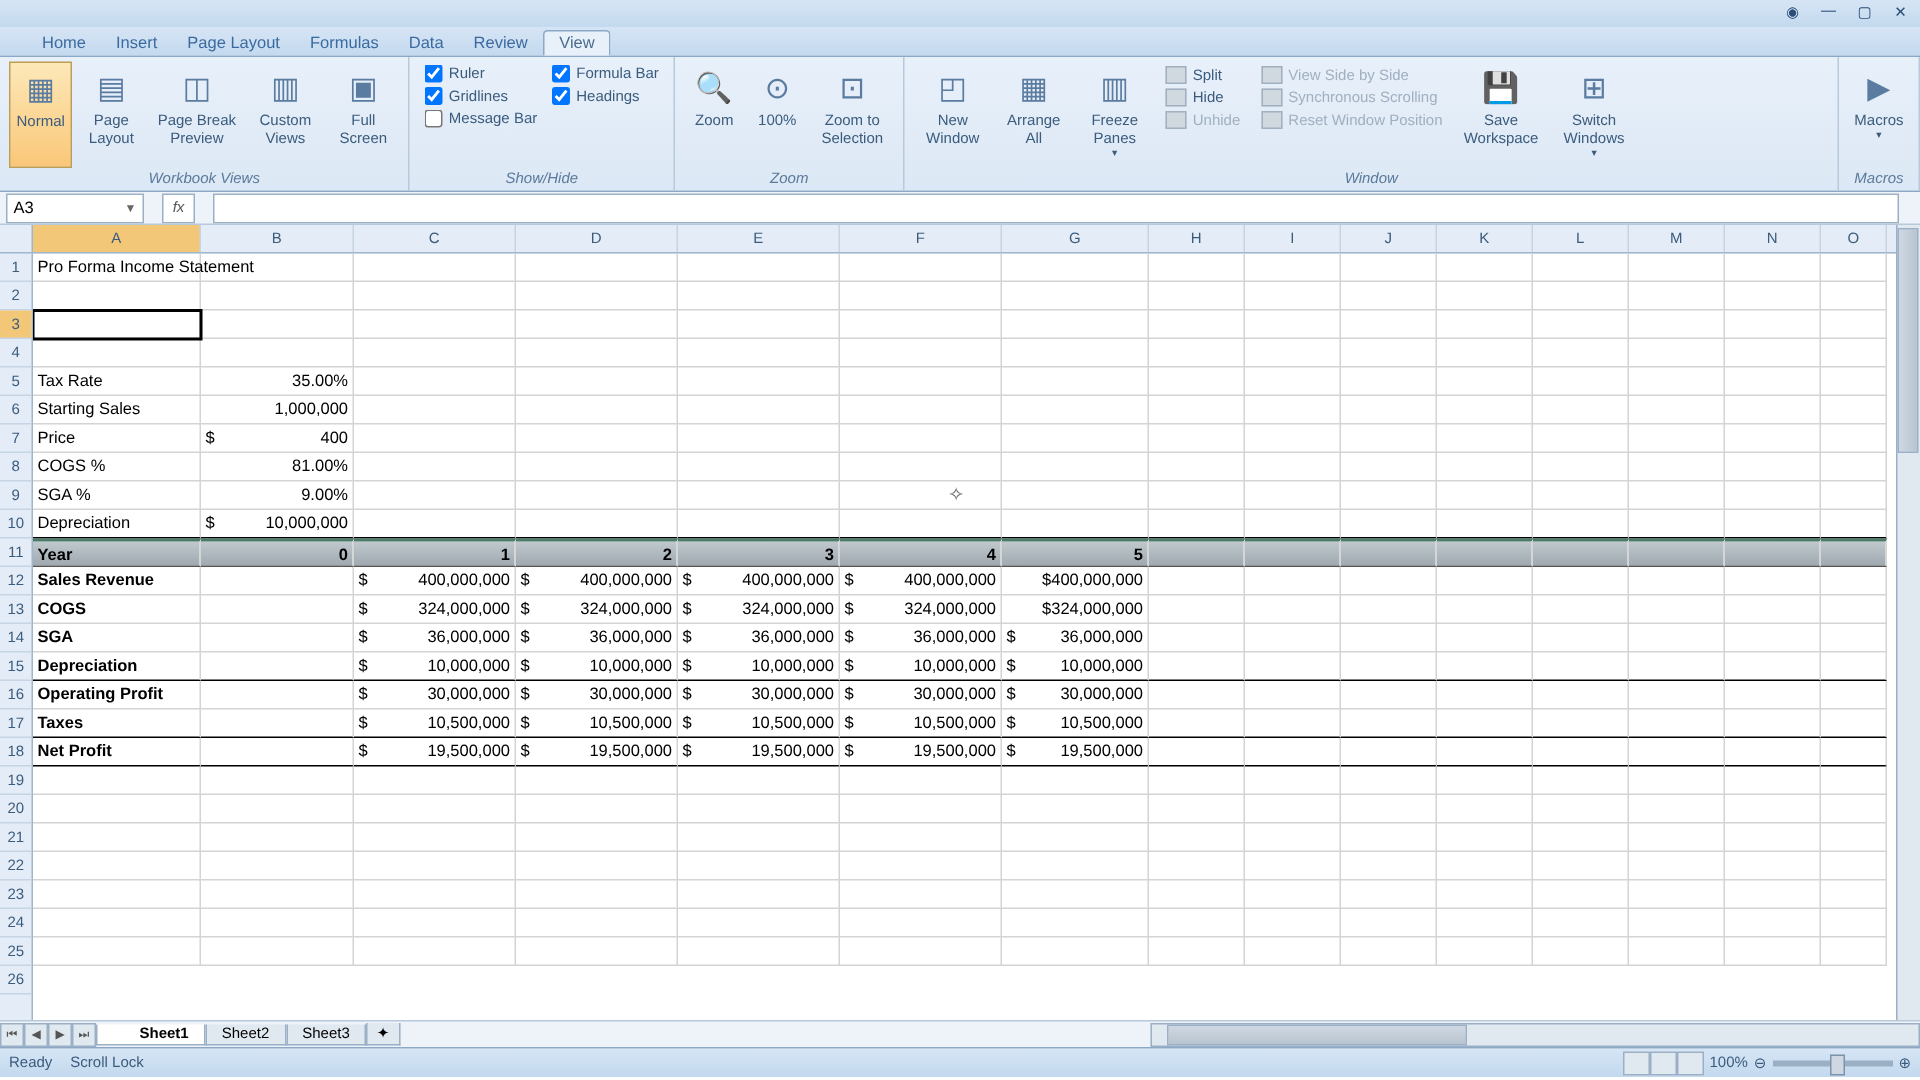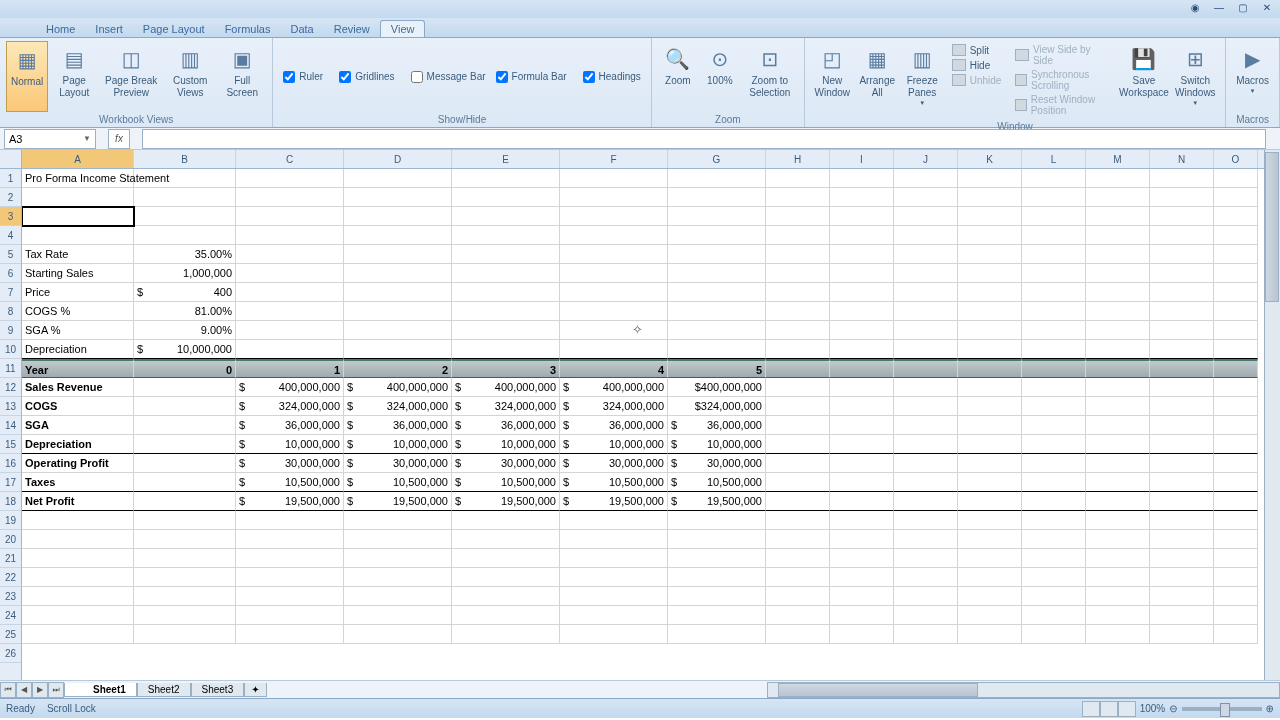--- a/index.html
+++ b/index.html
@@ -3,33 +3,33 @@
 <meta charset="utf-8">
 <style>
 * { box-sizing: border-box; margin: 0; padding: 0; font-family: "Segoe UI", Tahoma, sans-serif; }
 body { background: #fff; width: 1280px; height: 720px; overflow: hidden; position: relative; }
 
 
 .title-bar { height: 18px; background: linear-gradient(#d6e5f5, #c3d9ee); display: flex; justify-content: flex-end; align-items: center; padding-right: 4px; gap: 6px; }
 .title-bar .win-btn { width: 18px; height: 14px; font-size: 10px; color: #2a4d78; cursor: pointer; text-align: center; }
 
 
-.tabs { height: 20px; background: linear-gradient(#d6e5f5, #c3d9ee); display: flex; align-items: flex-end; padding-left: 36px; border-bottom: 1px solid #8ba8c6; }
+.tabs { height: 20px; background: linear-gradient(#d6e5f5, #c3d9ee); display: flex; align-items: flex-end; padding-left: 18px; border-bottom: 1px solid #8ba8c6; }
 .tab { padding: 2px 10px; font-size: 11px; color: #3b6aa0; cursor: pointer; }
 .tab.active { background: #e8f0fa; border: 1px solid #8ba8c6; border-bottom: none; border-radius: 3px 3px 0 0; color: #4a6c8f; }
 
 
 .ribbon { height: 90px; background: linear-gradient(#e8f0fa, #dce8f5); border-bottom: 1px solid #8ba8c6; display: flex; }
 .ribbon-group { border-right: 1px solid #b8c9db; padding: 3px 6px 2px 6px; display: flex; flex-direction: column; justify-content: space-between; }
-.ribbon-group-label { font-size: 10px; color: #5b7a9b; text-align: center; padding-top: 2px; }
+.ribbon-group-label { font-size: 10px; color: #5b7a9b; text-align: center; padding-top: 2px; font-style: italic; }
 .ribbon-items { display: flex; gap: 2px; flex: 1; }
 .big-btn { display: flex; flex-direction: column; align-items: center; justify-content: flex-start; padding: 2px 4px; font-size: 10px; color: #3b5c7d; cursor: pointer; text-align: center; line-height: 1.2; min-width: 40px; }
 .big-btn.active { background: linear-gradient(#fde8b8, #fac778); border: 1px solid #c19d4f; }
 .big-btn .icon { width: 32px; height: 32px; display: flex; align-items: center; justify-content: center; font-size: 20px; color: #5a7ca0; }
-.check-list { display: flex; flex-direction: row; gap: 16px; padding: 2px 4px; }
+.check-list { display: flex; flex-direction: column; gap: 3px; padding: 2px 4px; }
 .check-item { display: flex; align-items: center; gap: 4px; font-size: 10px; color: #3b5c7d; }
 .check-item input { width: 12px; height: 12px; }
 .small-btn-list { display: flex; flex-direction: column; gap: 1px; padding: 2px 4px; }
 .small-btn { display: flex; align-items: center; gap: 4px; font-size: 10px; color: #3b5c7d; cursor: pointer; padding: 1px 2px; }
 .small-btn.disabled { color: #a0b0c0; }
 .small-btn .micon { width: 14px; height: 12px; display: inline-block; background: #d0d8e0; border: 1px solid #a0b0c0; }
 
 
 .formula-row { height: 22px; border-bottom: 1px solid #b8c9db; display: flex; align-items: center; background: #eef3f9; gap: 10px; }
 .name-box { width: 92px; height: 20px; border: 1px solid #9bb0c5; background: #fff; margin-left: 4px; font-size: 11px; padding: 2px 4px; display: flex; align-items: center; justify-content: space-between; }

